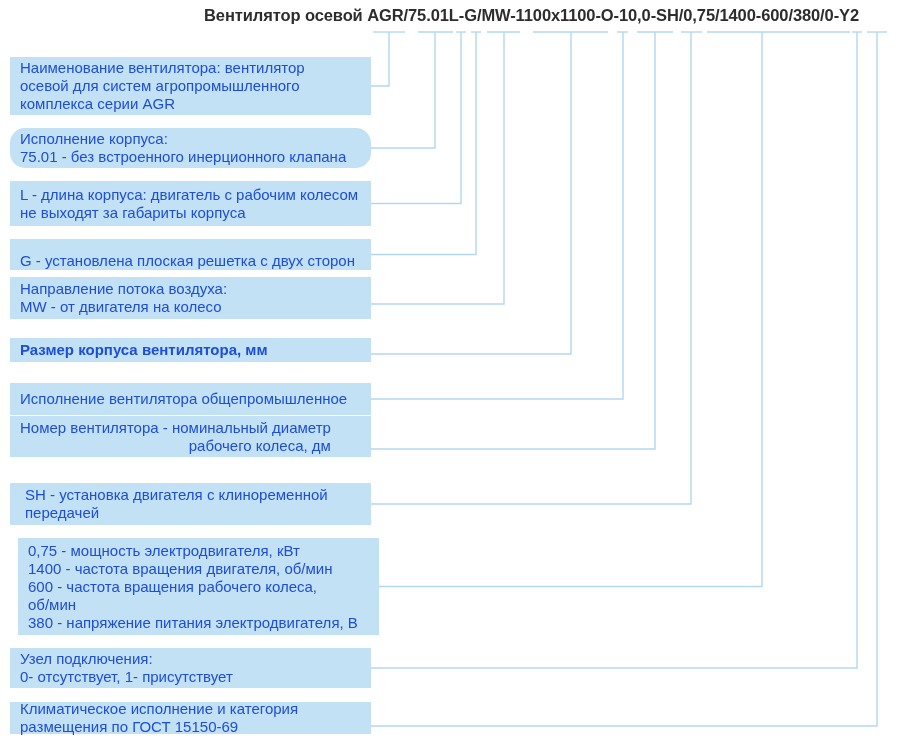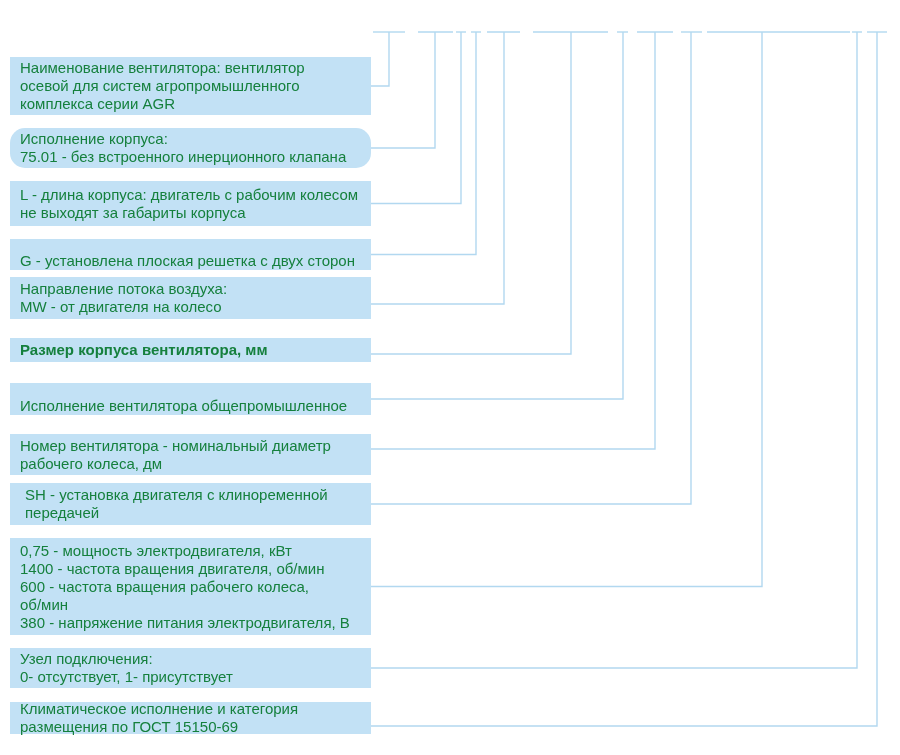--- a/index.html
+++ b/index.html
@@ -39,28 +39,29 @@
     width: 361px;
     box-sizing: border-box;
     background: #c2e1f5;
     display: flex;
     align-items: center;
     padding: 0 6px 0 10px;
   }
   .box span {
     font-size: 15px;
     line-height: 18px;
-    color: #15803d;
+    color: #1d4ed8;
     white-space: pre-line;
   }
 </style>
 </head>
 <body>
 
 <div class="page">
+  <div class="title">Вентилятор осевой AGR/75.01L-G/MW-1100x1100-O-10,0-SH/0,75/1400-600/380/0-Y2</div>
   <svg class="connectors" id="connectors" xmlns="http://www.w3.org/2000/svg" viewBox="0 0 900 755">
       <polyline points="371,86 389,86 389,32" fill="none" stroke="#b2d8f0" stroke-width="1.4"></polyline>
       <line x1="373" x2="405" y1="32" y2="32" stroke="#b2d8f0" stroke-width="1.4"></line>
       <polyline points="371,148 435,148 435,32" fill="none" stroke="#b2d8f0" stroke-width="1.4"></polyline>
       <line x1="418" x2="453" y1="32" y2="32" stroke="#b2d8f0" stroke-width="1.4"></line>
       <polyline points="371,203.5 461,203.5 461,32" fill="none" stroke="#b2d8f0" stroke-width="1.4"></polyline>
       <line x1="456" x2="466" y1="32" y2="32" stroke="#b2d8f0" stroke-width="1.4"></line>
       <polyline points="371,254.5 476,254.5 476,32" fill="none" stroke="#b2d8f0" stroke-width="1.4"></polyline>
       <line x1="471" x2="481" y1="32" y2="32" stroke="#b2d8f0" stroke-width="1.4"></line>
       <polyline points="371,304 504,304 504,32" fill="none" stroke="#b2d8f0" stroke-width="1.4"></polyline>
@@ -97,32 +98,32 @@
       <div class="box" style="top: 239px; height: 31px; align-items: flex-end;">
         <span>G - установлена плоская решетка с двух сторон</span>
       </div>
       <div class="box" style="top: 277px; height: 42px;">
         <span>Направление потока воздуха:
 MW - от двигателя на колесо</span>
       </div>
       <div class="box" style="top: 338px; height: 24px; font-weight: bold;">
         <span>Размер корпуса вентилятора, мм</span>
       </div>
-      <div class="box" style="top: 383px; height: 32px; align-items: flex-end;">
+      <div class="box" style="top: 383px; height: 32px;">
         <span>Исполнение вентилятора общепромышленное</span>
       </div>
-      <div class="box" style="top: 434px; height: 41px;">
+      <div class="box" style="top: 416px; height: 41px; text-align: right;">
         <span>Номер вентилятора - номинальный диаметр
 рабочего колеса, дм</span>
       </div>
       <div class="box" style="top: 483px; height: 42px; padding-left: 15px;">
         <span>SH - установка двигателя с клиноременной
 передачей</span>
       </div>
-      <div class="box" style="top: 538px; height: 97px;">
+      <div class="box" style="top: 538px; height: 97px; margin-left: 8px;">
         <span>0,75 - мощность электродвигателя, кВт
 1400 - частота вращения двигателя, об/мин
 600 - частота вращения рабочего колеса,
 об/мин
 380 - напряжение питания электродвигателя, В</span>
       </div>
       <div class="box" style="top: 648px; height: 40px;">
         <span>Узел подключения:
 0- отсутствует, 1- присутствует</span>
       </div>

